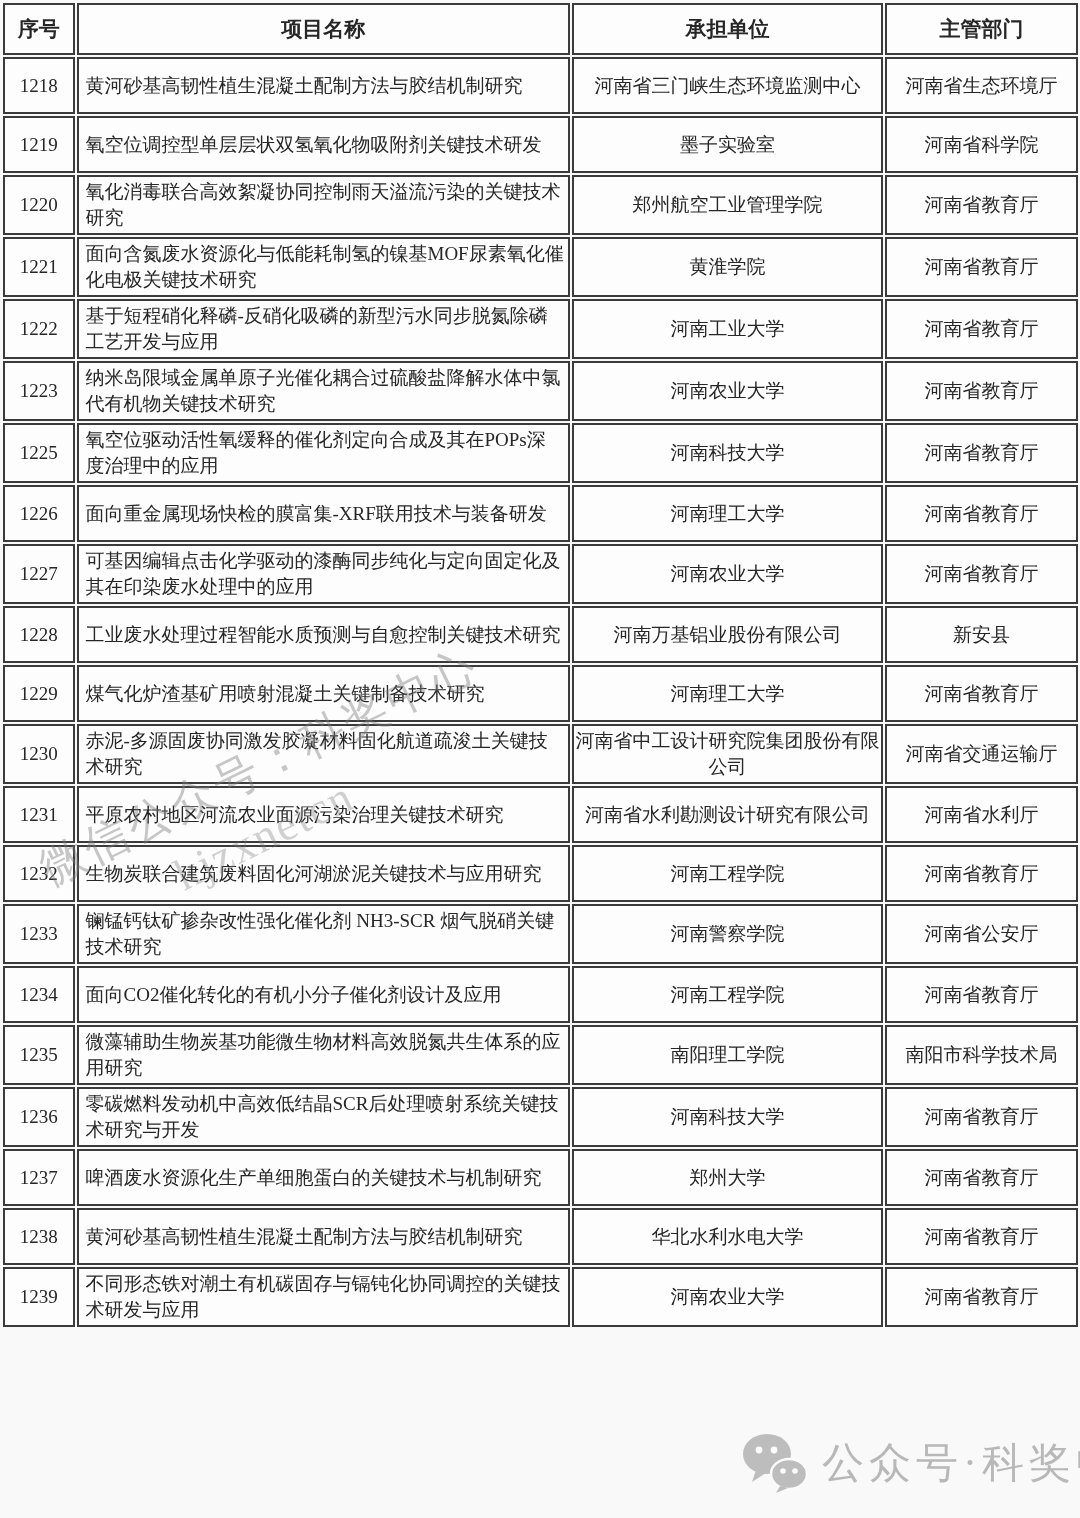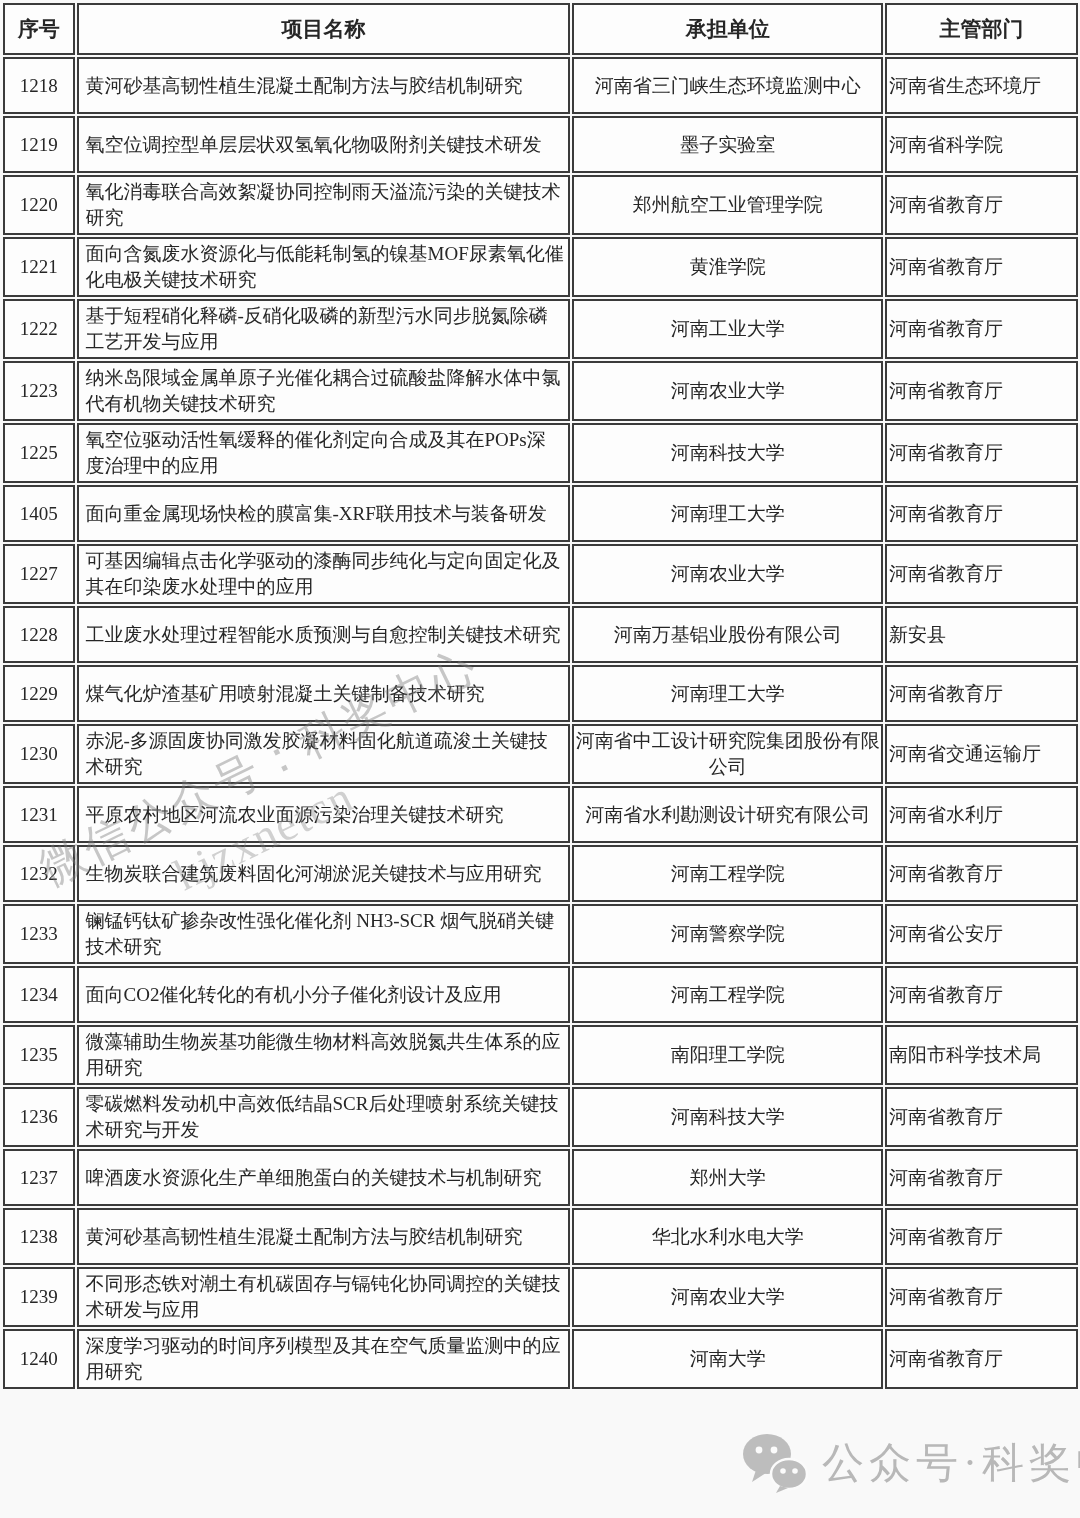--- a/index.html
+++ b/index.html
@@ -35,21 +35,21 @@
     height: 52px;
     font-size: 21px;
     font-weight: bold;
     text-align: center;
     padding: 2px;
   }
   .projects td { height: 57px; line-height: 26px; }
   .c-num  { width: 72px;  text-align: center; padding: 2px; }
   .c-proj { width: 502px; text-align: left;   padding: 2px 4px 2px 7px; }
   .c-unit { width: 316px; text-align: center; padding: 2px 1px; }
-  .c-dept { width: 196px; padding: 2px; }
+  .c-dept { width: 196px; text-align: center; padding: 12px; }
 
   .wm-diagonal {
     position: absolute;
     left: 30px;
     top: 845px;
     transform: rotate(-26deg);
     transform-origin: 0 0;
     pointer-events: none;
     white-space: nowrap;
     z-index: 5;
@@ -134,21 +134,21 @@
       <td class="c-unit">河南农业大学</td>
       <td class="c-dept">河南省教育厅</td>
     </tr>
         <tr>
       <td class="c-num">1225</td>
       <td class="c-proj">氧空位驱动活性氧缓释的催化剂定向合成及其在POPs深度治理中的应用</td>
       <td class="c-unit">河南科技大学</td>
       <td class="c-dept">河南省教育厅</td>
     </tr>
         <tr>
-      <td class="c-num">1405</td>
+      <td class="c-num">1226</td>
       <td class="c-proj">面向重金属现场快检的膜富集-XRF联用技术与装备研发</td>
       <td class="c-unit">河南理工大学</td>
       <td class="c-dept">河南省教育厅</td>
     </tr>
         <tr>
       <td class="c-num">1227</td>
       <td class="c-proj">可基因编辑点击化学驱动的漆酶同步纯化与定向固定化及其在印染废水处理中的应用</td>
       <td class="c-unit">河南农业大学</td>
       <td class="c-dept">河南省教育厅</td>
     </tr>
@@ -215,26 +215,20 @@
         <tr>
       <td class="c-num">1238</td>
       <td class="c-proj">黄河砂基高韧性植生混凝土配制方法与胶结机制研究</td>
       <td class="c-unit">华北水利水电大学</td>
       <td class="c-dept">河南省教育厅</td>
     </tr>
         <tr>
       <td class="c-num">1239</td>
       <td class="c-proj">不同形态铁对潮土有机碳固存与镉钝化协同调控的关键技术研发与应用</td>
       <td class="c-unit">河南农业大学</td>
-      <td class="c-dept">河南省教育厅</td>
-    </tr>
-        <tr>
-      <td class="c-num">1240</td>
-      <td class="c-proj">深度学习驱动的时间序列模型及其在空气质量监测中的应用研究</td>
-      <td class="c-unit">河南大学</td>
       <td class="c-dept">河南省教育厅</td>
     </tr>
       </tbody>
   </table>
 
   <div class="wm-diagonal">
     <div class="wm-line1">微信公众号：科奖中心</div>
     <div class="wm-line2">kjzxnetcn</div>
   </div>
 

